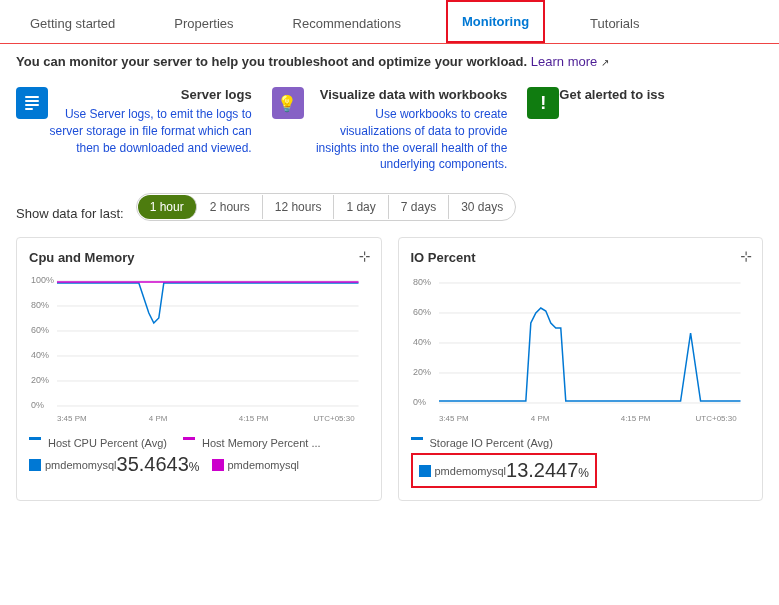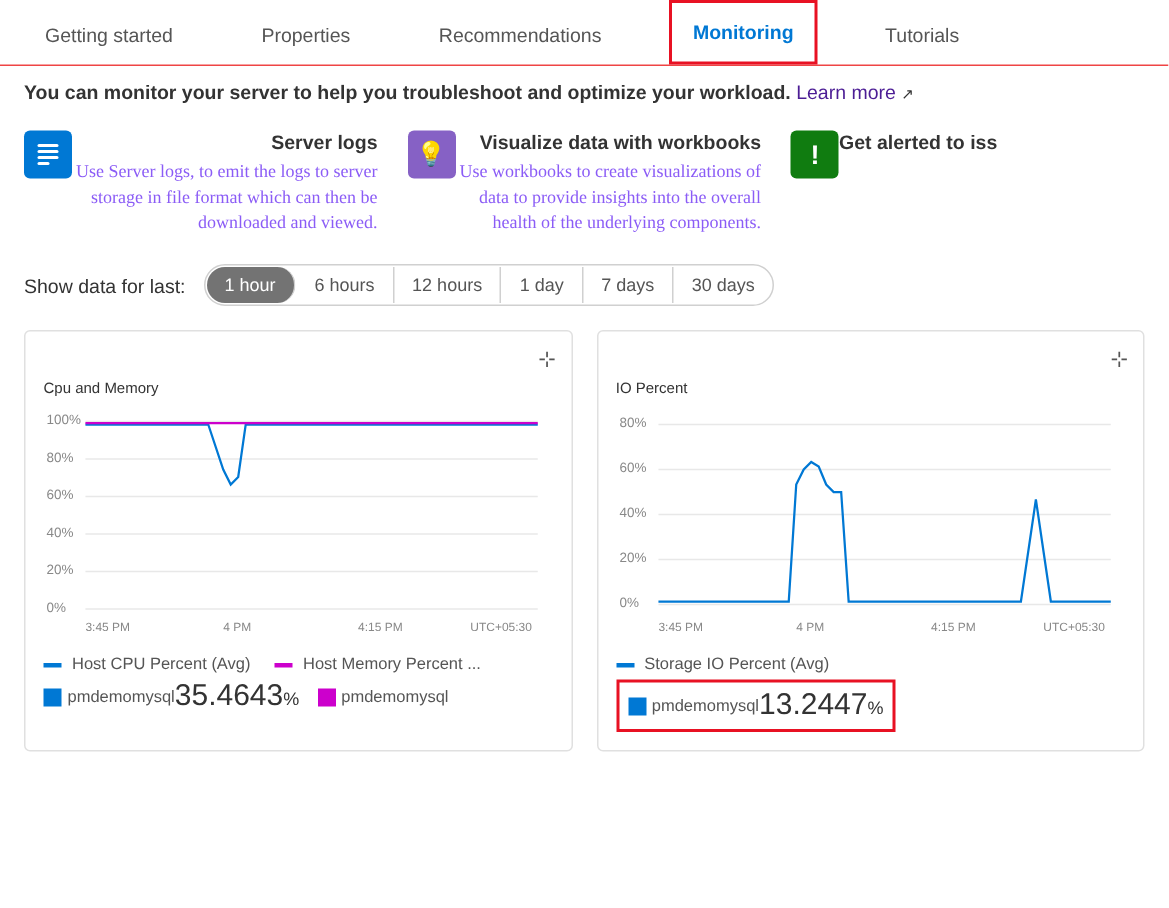--- a/index.html
+++ b/index.html
@@ -15,42 +15,42 @@
     .info-bar a { color: #4c1d95; text-decoration: none; }
 
     
     .feature-cards { display: flex; padding: 8px 16px 12px; gap: 20px; }
     .feature-card { display: flex; align-items: flex-start; gap: 0; flex: 1; text-align: right; }
     .feature-icon { width: 32px; height: 32px; flex-shrink: 0; display: flex; align-items: center; justify-content: center; border-radius: 4px; }
     .feature-icon.blue { background: #0078d4; color: white; font-size: 16px; }
     .feature-icon.purple { background: #8661c5; color: white; font-size: 16px; }
     .feature-icon.green { background: #107c10; color: white; font-size: 16px; }
     .feature-text h4 { font-size: 13px; font-weight: 600; margin-bottom: 4px; }
-    .feature-text p { font-size: 12px; color: #8b5cf6; line-height: 1.4; font-family: Liberation Serif, serif; }
-
-    
-    .time-filter { display: flex; align-items: center; padding: 8px 16px; gap: 0; }
+    .feature-text p { font-size: 12px; color: #1d4ed8; line-height: 1.4; }
+
+    
+    .time-filter { display: flex; align-items: flex-end; padding: 8px 16px; gap: 0; }
     .time-filter-label { font-size: 13px; margin-right: 12px; }
     .time-pills { display: flex; align-items: center; border: 1px solid #d0d0d0; border-radius: 20px; overflow: hidden; }
     .time-pill { padding: 5px 12px; cursor: pointer; font-size: 12px; color: #555; border-right: 1px solid #d0d0d0; white-space: nowrap; }
     .time-pill:last-child { border-right: none; }
-    .time-pill.active { background: #737373; color: white; border-radius: 20px; margin: 1px; }
+    .time-pill.active { background: #4d7c0f; color: white; border-radius: 20px; margin: 1px; }
 
     
     .charts-grid { display: flex; gap: 16px; padding: 8px 16px 16px; }
     .chart-card { flex: 1; border: 1px solid #e0e0e0; border-radius: 4px; padding: 12px; position: relative; }
-    .chart-card-title { font-size: 10px; font-weight: 400; margin-bottom: 8px; margin-top: 21px; }
+    .chart-card-title { font-size: 13px; font-weight: 700; margin-bottom: 8px; }
     .pin-icon { position: absolute; top: 10px; right: 10px; color: #555; cursor: pointer; font-size: 14px; }
 
     
     .chart-area { width: 100%; height: 160px; }
 
     
     .chart-legend { display: flex; gap: 16px; margin-top: 6px; flex-wrap: wrap; }
-    .legend-item { display: flex; align-items: center; gap: 4px; }
+    .legend-item { display: flex; align-items: flex-start; gap: 4px; }
     .legend-text { font-size: 11px; color: #555; }
 
     
     .metric-values { display: flex; gap: 12px; margin-top: 4px; flex-wrap: wrap; }
     .metric-box { display: flex; flex-direction: row; }
     .metric-box.highlighted { border: 2px solid #e81123; padding: 4px 6px; }
     .metric-label { font-size: 11px; color: #555; }
     .metric-value { font-size: 20px; font-weight: 300; color: #333; }
     .metric-value .unit { font-size: 12px; }
   </style>
@@ -100,21 +100,21 @@
     <div class="feature-text">
       <h4>Get alerted to iss</h4>
     </div>
   </div>
 </div>
 
 <div class="time-filter">
   <span class="time-filter-label">Show data for last:</span>
   <div class="time-pills">
     <div class="time-pill active">1 hour</div>
-    <div class="time-pill">6 hours</div>
+    <div class="time-pill">2 hours</div>
     <div class="time-pill">12 hours</div>
     <div class="time-pill">1 day</div>
     <div class="time-pill">7 days</div>
     <div class="time-pill">30 days</div>
   </div>
 </div>
 
 <div class="charts-grid">
 
   <div class="chart-card">

